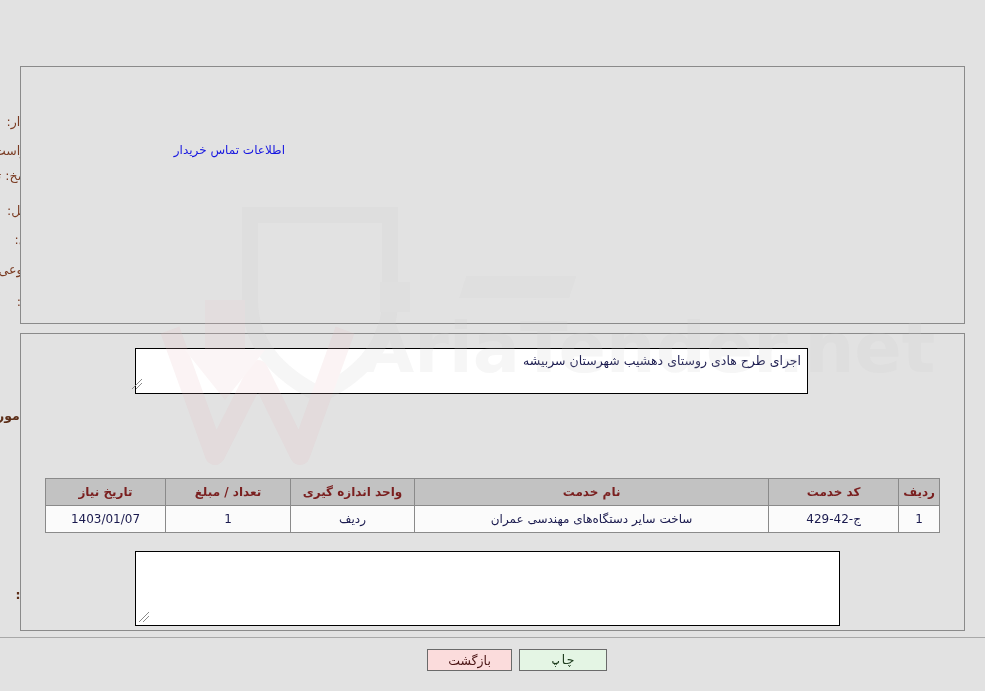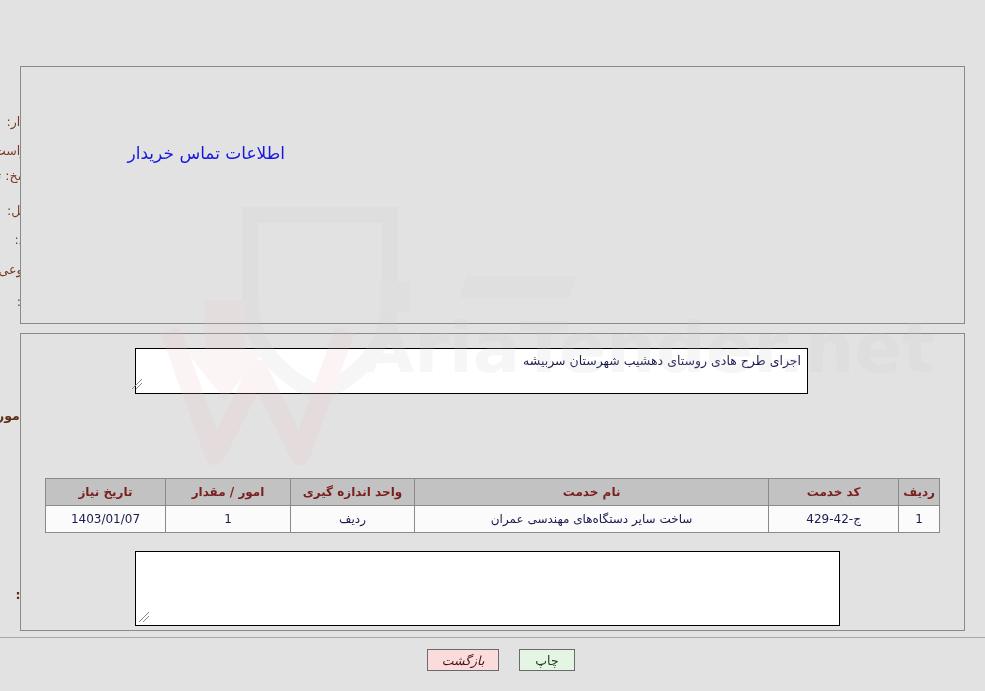--- a/index.html
+++ b/index.html
@@ -62,21 +62,21 @@
     white-space: nowrap;
     overflow: hidden;
     direction: rtl;
   }
   .fld.center { justify-content: center; }
   .fld.cream { background: #f7f7e0; }
 
   .link {
     position: absolute;
     color: #1616e0;
-    font-size: 17px;
+    font-size: 12px;
     text-decoration: none;
     white-space: nowrap;
     cursor: pointer;
     z-index: 2;
   }
   .plaintxt {
     position: absolute;
     color: #2b2b2b;
     font-size: 12.5px;
     white-space: nowrap;
@@ -163,22 +163,22 @@
   }
   .btn {
     position: absolute;
     height: 22px;
     border: 1px solid #6a6a6a;
     font-size: 12.5px;
     display: flex; align-items: center; justify-content: center;
     cursor: pointer;
     z-index: 2;
   }
-  #btn-print { left: 519px; top: 649px; width: 56px; background: #e4f5e4; color: #1b3a1b; }
-  #btn-back  { left: 427px; top: 649px; width: 72px; background: #fbdcdc; color: #4a1414; font-style: italic; }
+  #btn-print { left: 519px; top: 649px; width: 88px; background: #e4f5e4; color: #1b3a1b; font-family: Liberation Mono, monospace; }
+  #btn-back  { left: 427px; top: 649px; width: 85px; background: #fbdcdc; color: #4a1414; }
 </style>
 </head>
 <body>
 
 <div class="page">
 
   <svg class="watermark" viewBox="0 0 985 691">
     <g opacity="0.55">
 
       <path d="M250 215 L250 300 Q250 360 320 395 Q390 360 390 300 L390 215 Z" fill="none" stroke="#c9c9c9" stroke-width="16"></path>
@@ -255,21 +255,21 @@
   <div class="sec-head" style="right:864px; top:443px;">گروه خدمت:</div>
   <div class="fld" style="right:177px; top:436px; width:673px; height:25px;">ساختمان</div>
 
   <table class="tbl">
     <thead>
       <tr>
         <th style="width:40px;text-align:right;">ردیف</th>
         <th style="width:130px;">کد خدمت</th>
         <th>نام خدمت</th>
         <th style="width:124px;">واحد اندازه گیری</th>
-        <th style="width:125px;">امور / مقدار</th>
+        <th style="width:125px;">تعداد / مبلغ</th>
         <th style="width:120px;">تاریخ نیاز</th>
       </tr>
     </thead>
     <tbody>
       <tr>
         <td>1</td>
         <td>ج-42-429</td>
         <td>ساخت سایر دستگاه‌های مهندسی عمران</td>
         <td>ردیف</td>
         <td>1</td>

